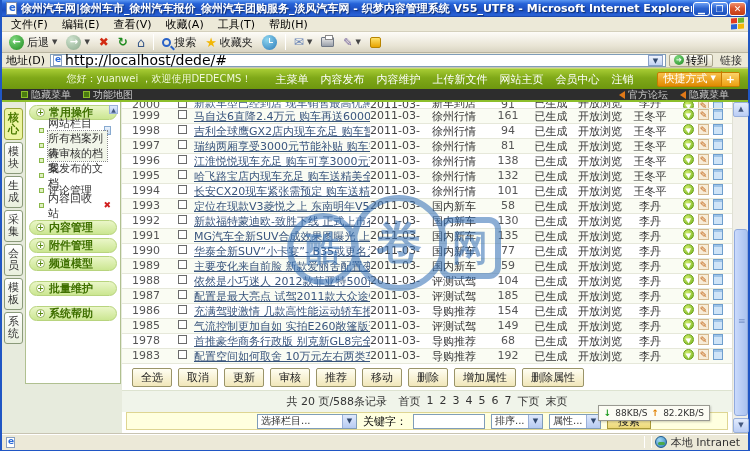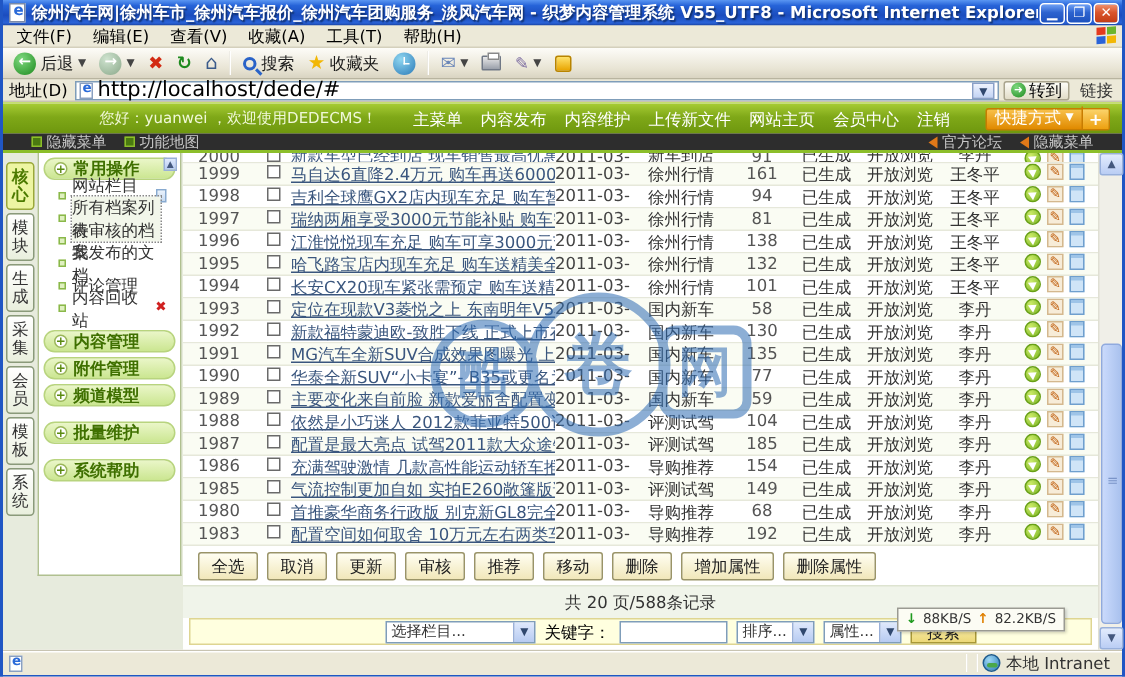--- a/index.html
+++ b/index.html
@@ -646,21 +646,21 @@
     <span class="c status">已生成</span>
     <span class="c browse">开放浏览</span>
     <span class="c author">李丹</span>
     <span class="c ops">
       <span class="icon-view"></span>
       <span class="icon-edit">✎</span>
       <span class="icon-doc"></span>
     </span>
   </div>
           <div class="trow">
-    <span class="c id">1980</span>
+    <span class="c id">1978</span>
     <span class="c cb"><span class="checkbox"></span></span>
     <span class="c title"><a href="#" class="doclink">首推豪华商务行政版 别克新GL8完全购车手册</a></span>
     <span class="c date">2011-03-04</span>
     <span class="c cat"><a href="#">导购推荐</a></span>
     <span class="c clicks">68</span>
     <span class="c status">已生成</span>
     <span class="c browse">开放浏览</span>
     <span class="c author">李丹</span>
     <span class="c ops">
       <span class="icon-view"></span>
@@ -691,20 +691,32 @@
           <button class="abtn">更新</button>
           <button class="abtn">审核</button>
           <button class="abtn">推荐</button>
           <button class="abtn">移动</button>
           <button class="abtn">删除</button>
           <button class="abtn">增加属性</button>
           <button class="abtn">删除属性</button>
         </div>
       <div class="pagination">
         <span>共 20 页/588条记录</span>
+        <span class="pages">
+            <a href="#">首页</a>
+            <a href="#">1</a>
+            <a href="#">2</a>
+            <a href="#">3</a>
+            <a href="#">4</a>
+            <a href="#">5</a>
+            <a href="#">6</a>
+            <a href="#">7</a>
+            <a href="#">下页</a>
+            <a href="#">末页</a>
+          </span>
       </div>
       <div class="searchbar">
         <span class="xp-select" style="width:100px">
             <span class="val" style="flex:1">选择栏目...</span>
             <span class="dd">▼</span>
           </span>
         <span>关键字：</span>
         <input class="kw-input" value="" style="">
         <span class="xp-select" style="width:52px">
             <span class="val" style="flex:1">排序...</span>

